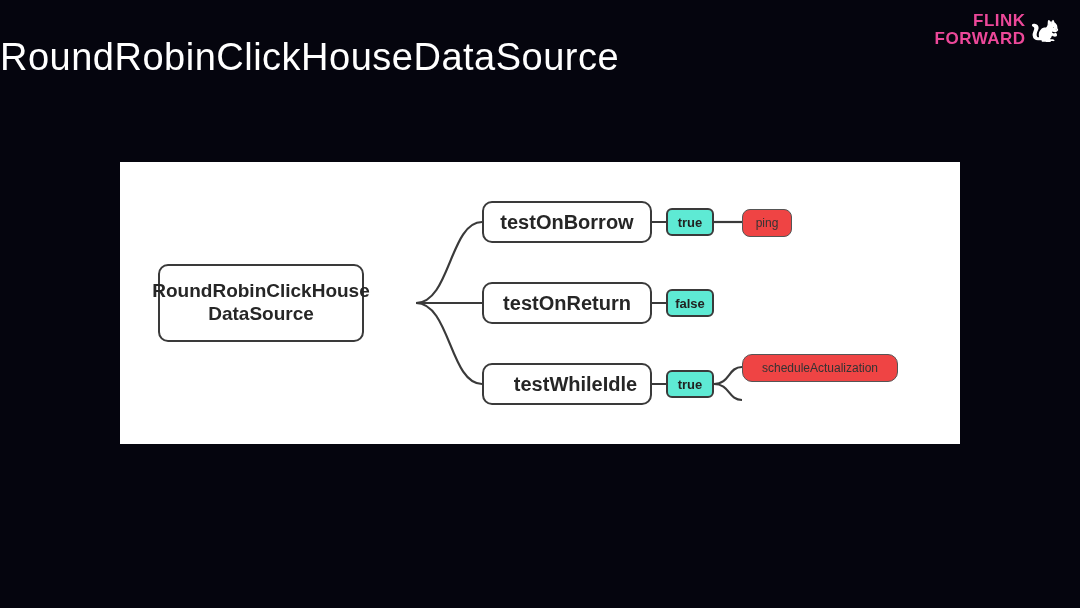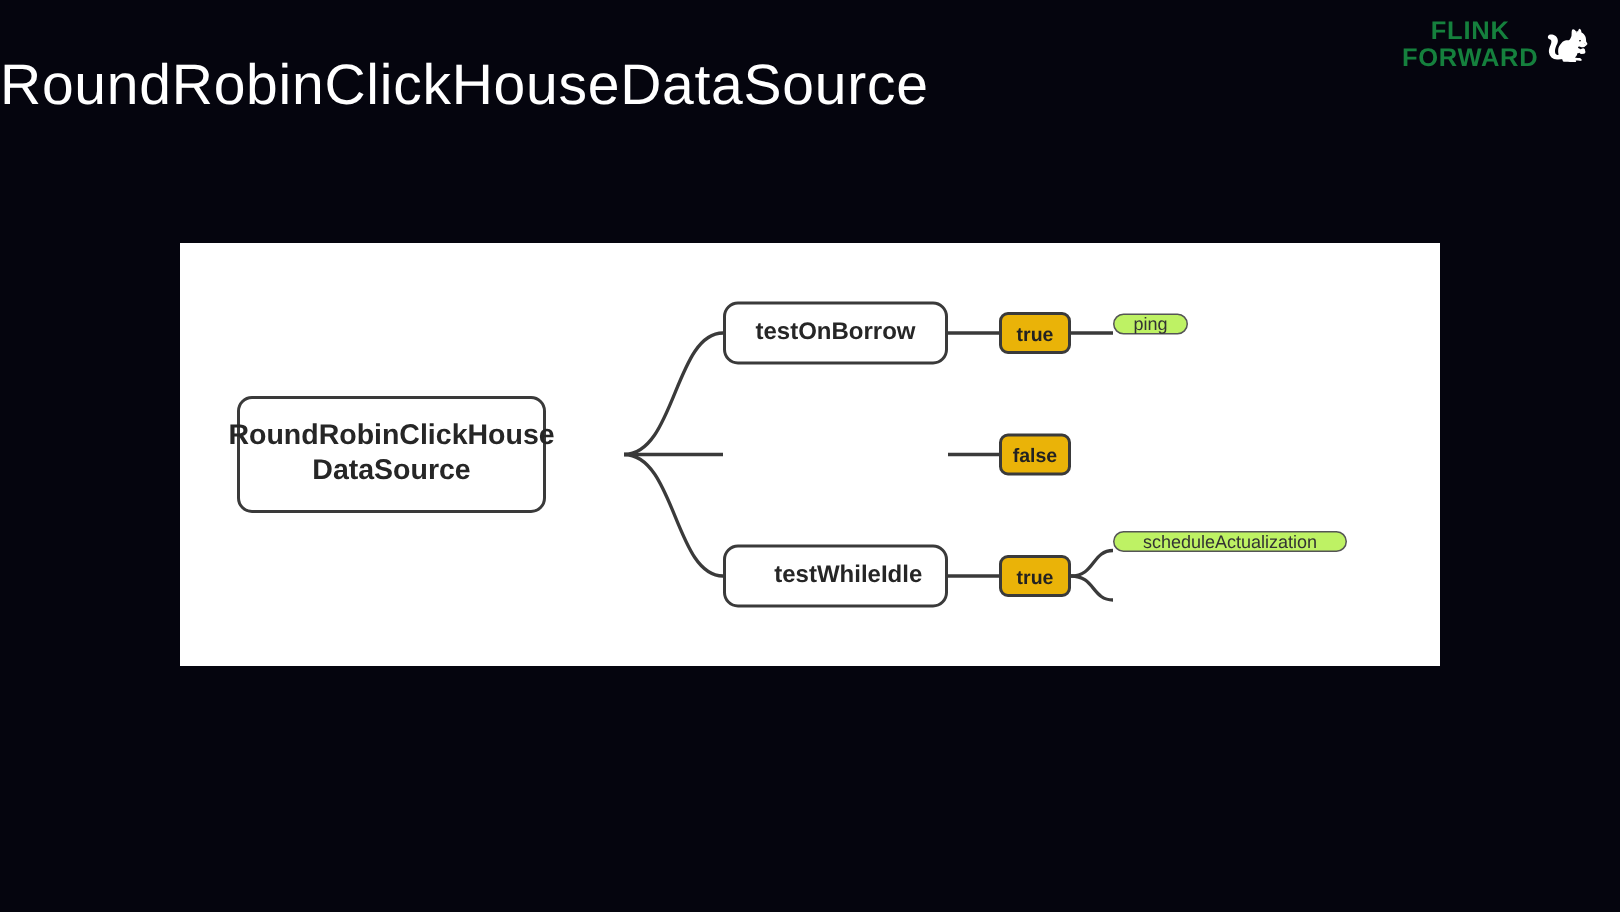--- a/index.html
+++ b/index.html
@@ -17,25 +17,25 @@
     width: 100%;
     color: #ffffff;
     font-size: 38px;
     font-weight: 400;
     letter-spacing: 0.5px;
   }
   .logo {
     position: absolute;
     top: 12px;
     right: 20px;
-    color: #15803d;
+    color: #ec4899;
     font-size: 17px;
     font-weight: 800;
     line-height: 1.05;
-    text-align: center;
+    text-align: right;
     letter-spacing: 0.5px;
     display: flex;
     align-items: center;
     gap: 4px;
   }
   .logo-text { display: flex; flex-direction: column; }
   .logo-squirrel {
     display: inline-block;
     font-size: 24px;
     transform: scaleX(-1);
@@ -64,57 +64,57 @@
   }
   .node.root {
     left: 38px;
     top: 102px;
     width: 206px;
     height: 78px;
     font-size: 19px;
     line-height: 1.2;
   }
   .node.mid {
-    width: 150px;
+    width: 170px;
     height: 42px;
-    font-size: 16px;
+    font-size: 20px;
   }
   .node.mid1 { left: 362px; top: 39px; }
   .node.mid2 { left: 362px; top: 120px; }
   .node.mid3 { left: 362px; top: 201px; padding-left: 31px; }
   .pill {
     position: absolute;
     border-radius: 6px;
-    background: #eab308;
+    background: #5eead4;
     border: 2px solid #3a3a3a;
     color: #222;
     font-weight: 700;
     font-size: 13px;
     width: 48px;
     height: 28px;
     display: flex;
     align-items: center;
     justify-content: center;
   }
   .pill1 { left: 546px; top: 46px; }
   .pill2 { left: 546px; top: 127px; }
   .pill3 { left: 546px; top: 208px; }
   .leaf {
     position: absolute;
     border: 1.5px solid #555;
     border-radius: 8px;
-    background: #bef264;
+    background: #ef4444;
     color: #333;
     font-size: 12px;
     font-weight: 500;
     display: flex;
     align-items: center;
     justify-content: center;
     padding: 0 10px;
-    height: 14px;
+    height: 28px;
   }
   .leaf.ping { left: 622px; top: 47px; width: 50px; }
   .leaf.act  { left: 622px; top: 192px; width: 156px; border-radius: 10px; }
   .leaf.clean{ left: 622px; top: 225px; width: 192px; }
   svg.connectors {
     position: absolute;
     left: 0; top: 0;
     width: 840px;
     height: 282px;
     pointer-events: none;
@@ -154,20 +154,23 @@
   </svg>
 
   <div class="node root">
     <span style="white-space:pre-line">RoundRobinClickHouse
 DataSource</span>
   </div>
 
   <div class="node mid mid1">
     <span>testOnBorrow</span>
   </div>
+  <div class="node mid mid2">
+    <span>testOnReturn</span>
+  </div>
   <div class="node mid mid3">
     <span>testWhileIdle</span>
   </div>
 
   <div class="pill pill1">
     <span>true</span>
   </div>
   <div class="pill pill2">
     <span>false</span>
   </div>

